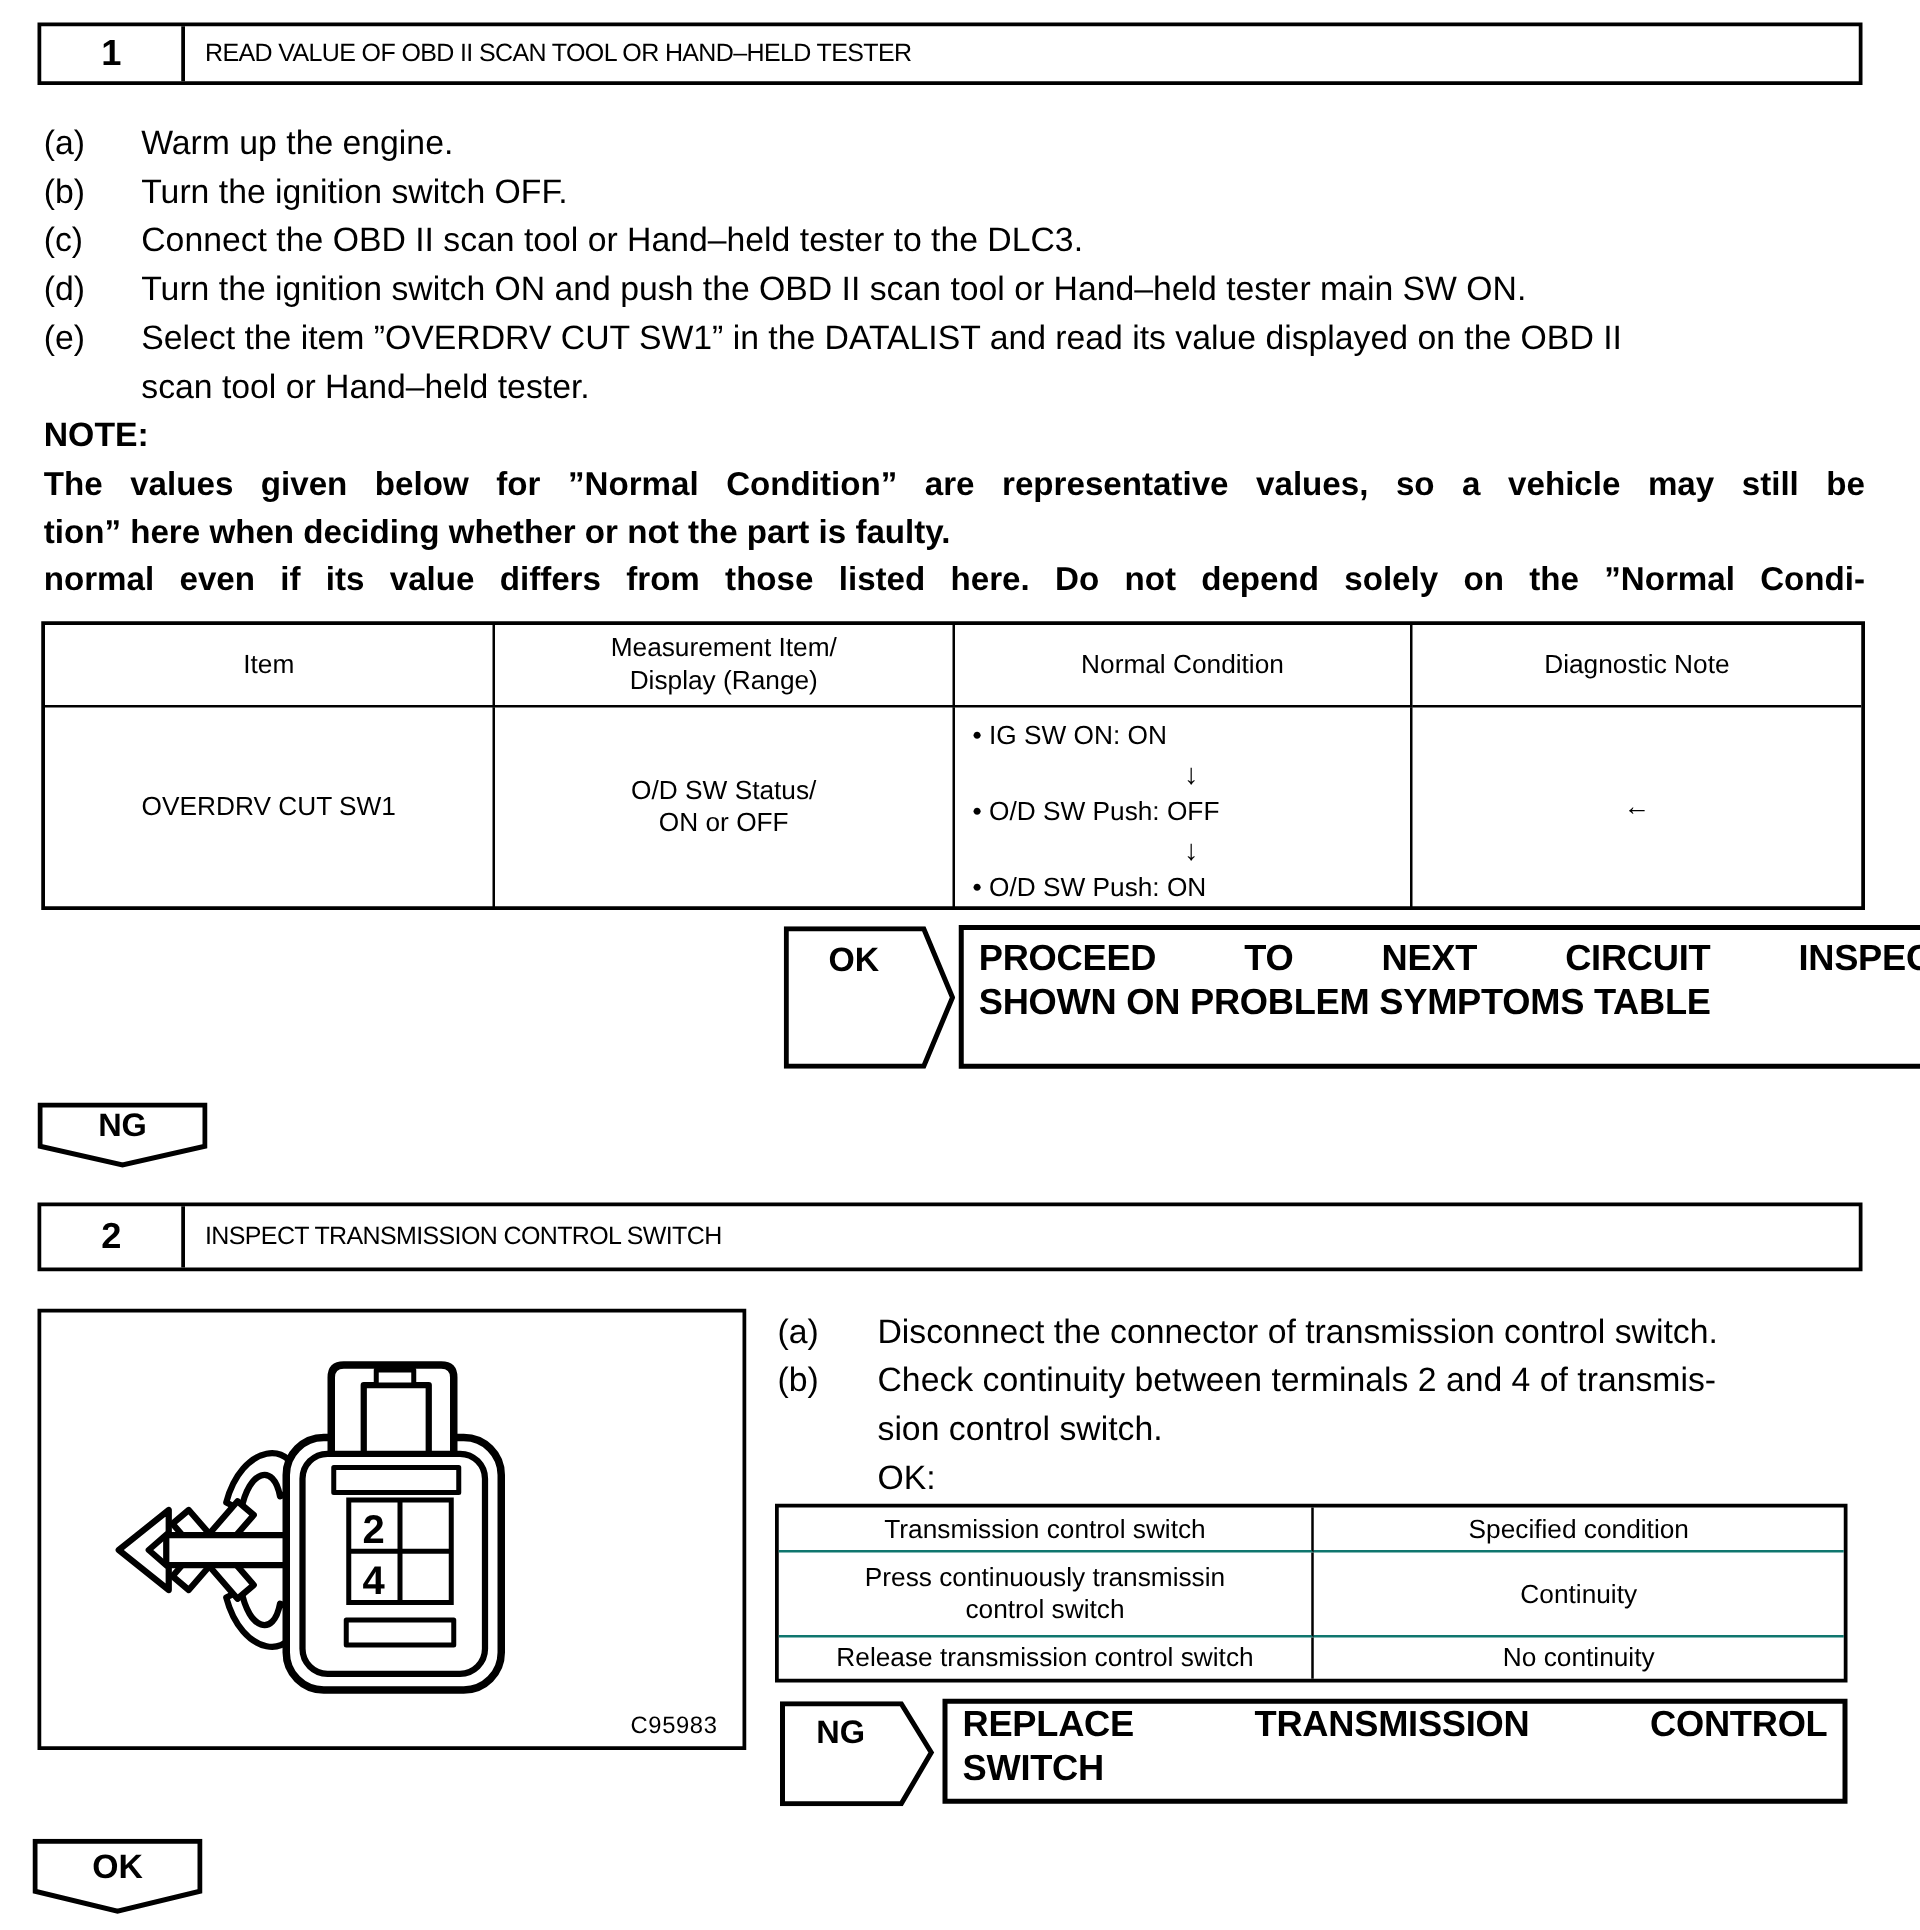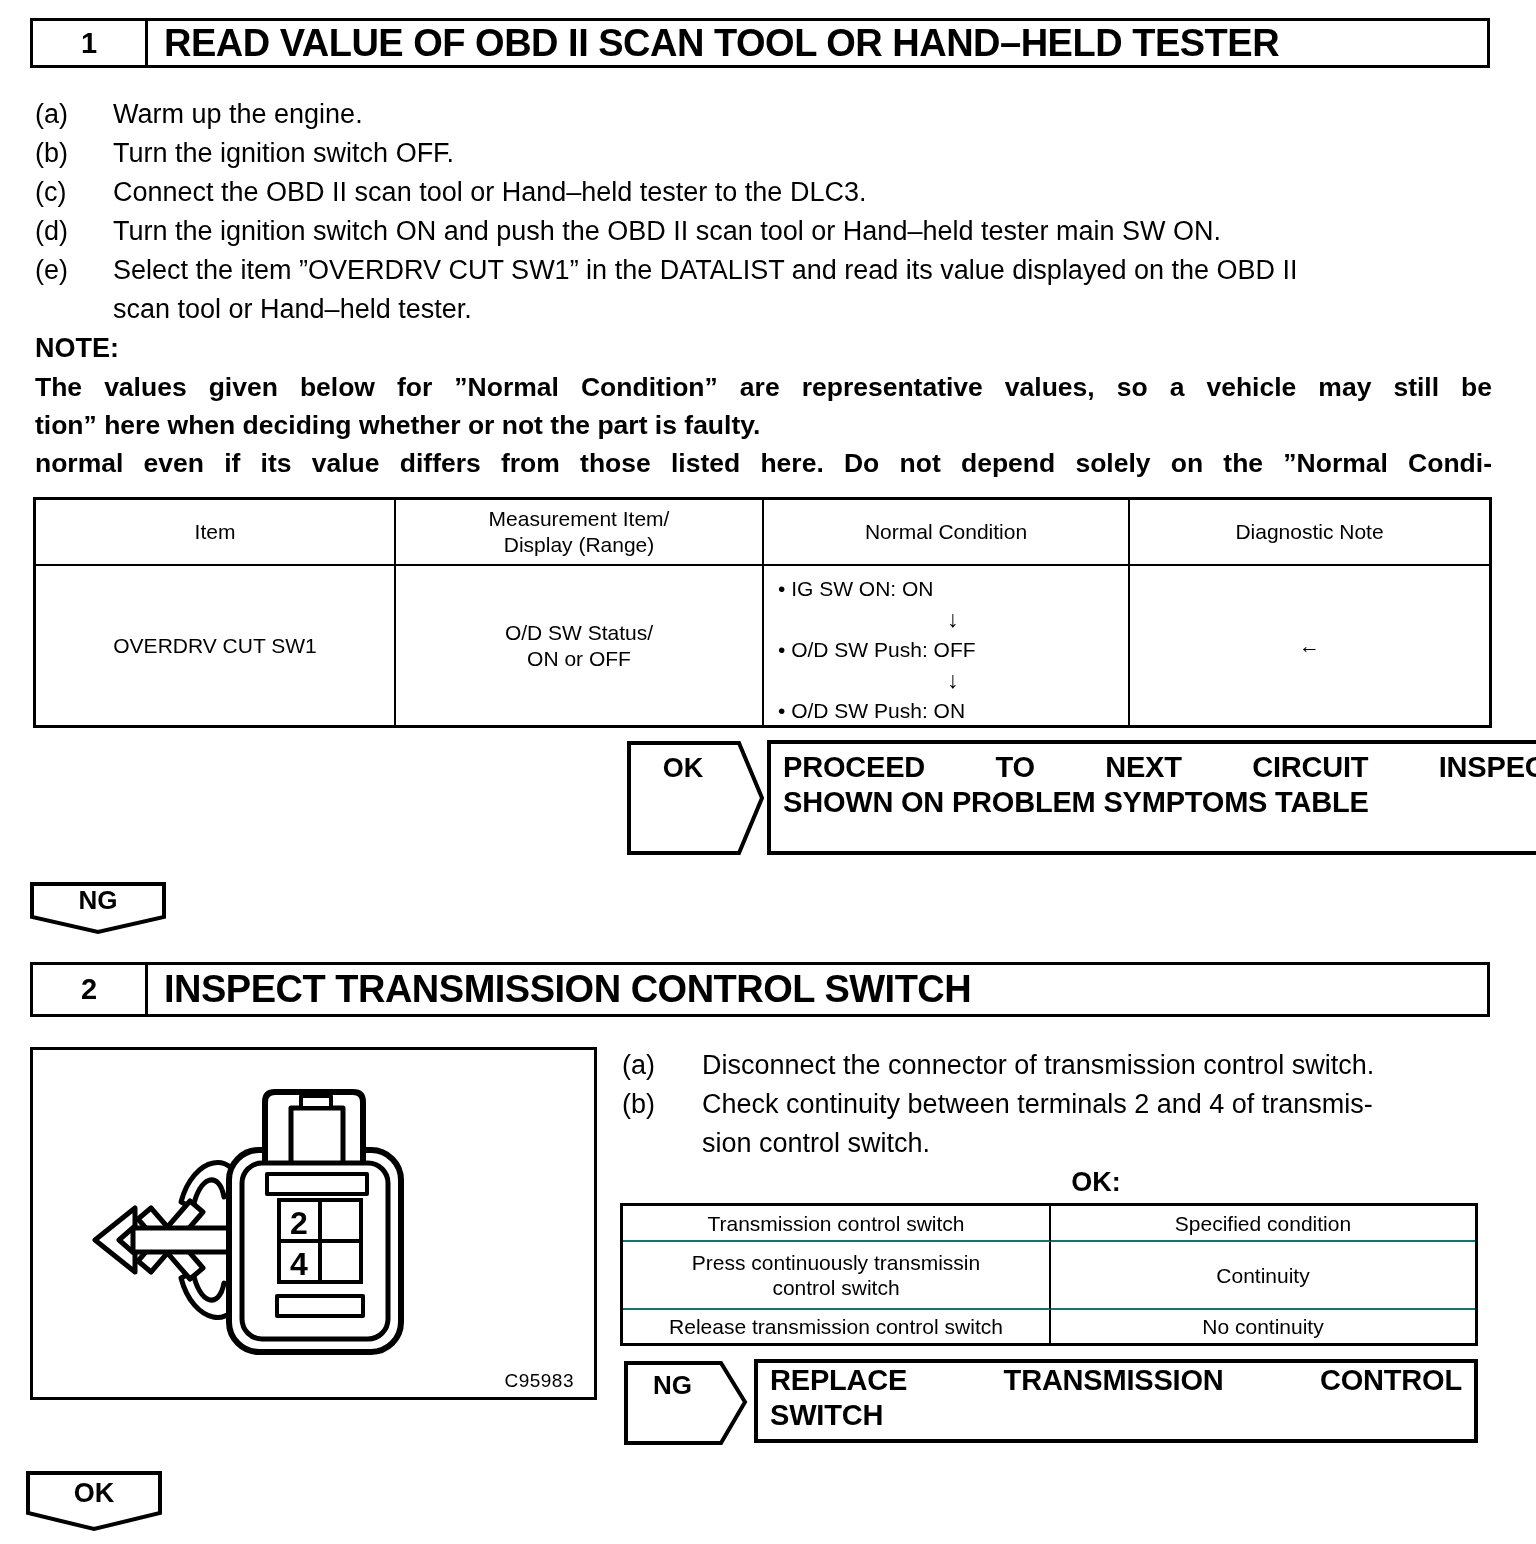--- a/index.html
+++ b/index.html
@@ -3,22 +3,22 @@
 <meta charset="utf-8">
 <style>
   html,body{margin:0;padding:0;background:#e8e8e8;}
   .page{position:relative;width:1536px;height:1544px;background:#ffffff;color:#000;
         font-family:"Liberation Sans", sans-serif;overflow:hidden;}
 
   
   .hdr{position:absolute;border:3px solid #000;display:flex;box-sizing:border-box;background:#fff;}
   .hdr-num{width:112px;flex:none;border-right:3px solid #000;display:flex;align-items:center;
            justify-content:center;font-weight:bold;font-size:29px;}
-  .hdr-title{flex:1;display:flex;align-items:center;padding-left:16px;font-weight:bold;
-             font-size:38px;letter-spacing:-0.5px;white-space:nowrap;}
+  .hdr-title{flex:1;display:flex;align-items:center;padding-left:16px;font-weight:normal;
+             font-size:20px;letter-spacing:-0.5px;white-space:nowrap;}
 
   
   .steps{position:absolute;font-size:27px;line-height:39px;}
   .step{display:flex;}
   .step-label{width:78px;flex:none;}
   .step-text{flex:1;}
   .step-cont{margin-left:78px;}
   .note-label{font-weight:bold;font-size:27px;line-height:39px;}
   .note-line{font-weight:bold;font-size:26.5px;line-height:38px;text-align:justify;text-align-last:justify;}
   .note-line.last{text-align-last:left;}
@@ -51,21 +51,21 @@
   .figcode{position:absolute;right:20px;bottom:5px;font-size:19px;letter-spacing:0.5px;}
 
   
   .t2{position:absolute;left:620px;top:1203px;width:858px;height:143px;border:3px solid #000;
       display:grid;grid-template-columns:428px auto;grid-template-rows:36px 68px auto;
       box-sizing:border-box;background:#fff;}
   .t2 .c{border-right:2px solid #000;border-bottom:2px solid #0f766e;display:flex;flex-direction:column;
          align-items:center;justify-content:center;text-align:center;font-size:21px;line-height:25px;box-sizing:border-box;}
   .t2 .c.lastcol{border-right:none;}
   .t2 .c.lastrow{border-bottom:none;}
-  .ok-heading{font-weight:bold;text-align:center;}
+  .ok-heading{font-weight:normal;}
 </style>
 </head>
 <body>
 
 <div class="page">
 
   <div class="hdr" style="left:30px;top:18px;width:1460px;height:50px;">
     <div class="hdr-num">1</div>
     <div class="hdr-title">READ VALUE OF OBD II SCAN TOOL OR HAND–HELD TESTER</div>
   </div>

